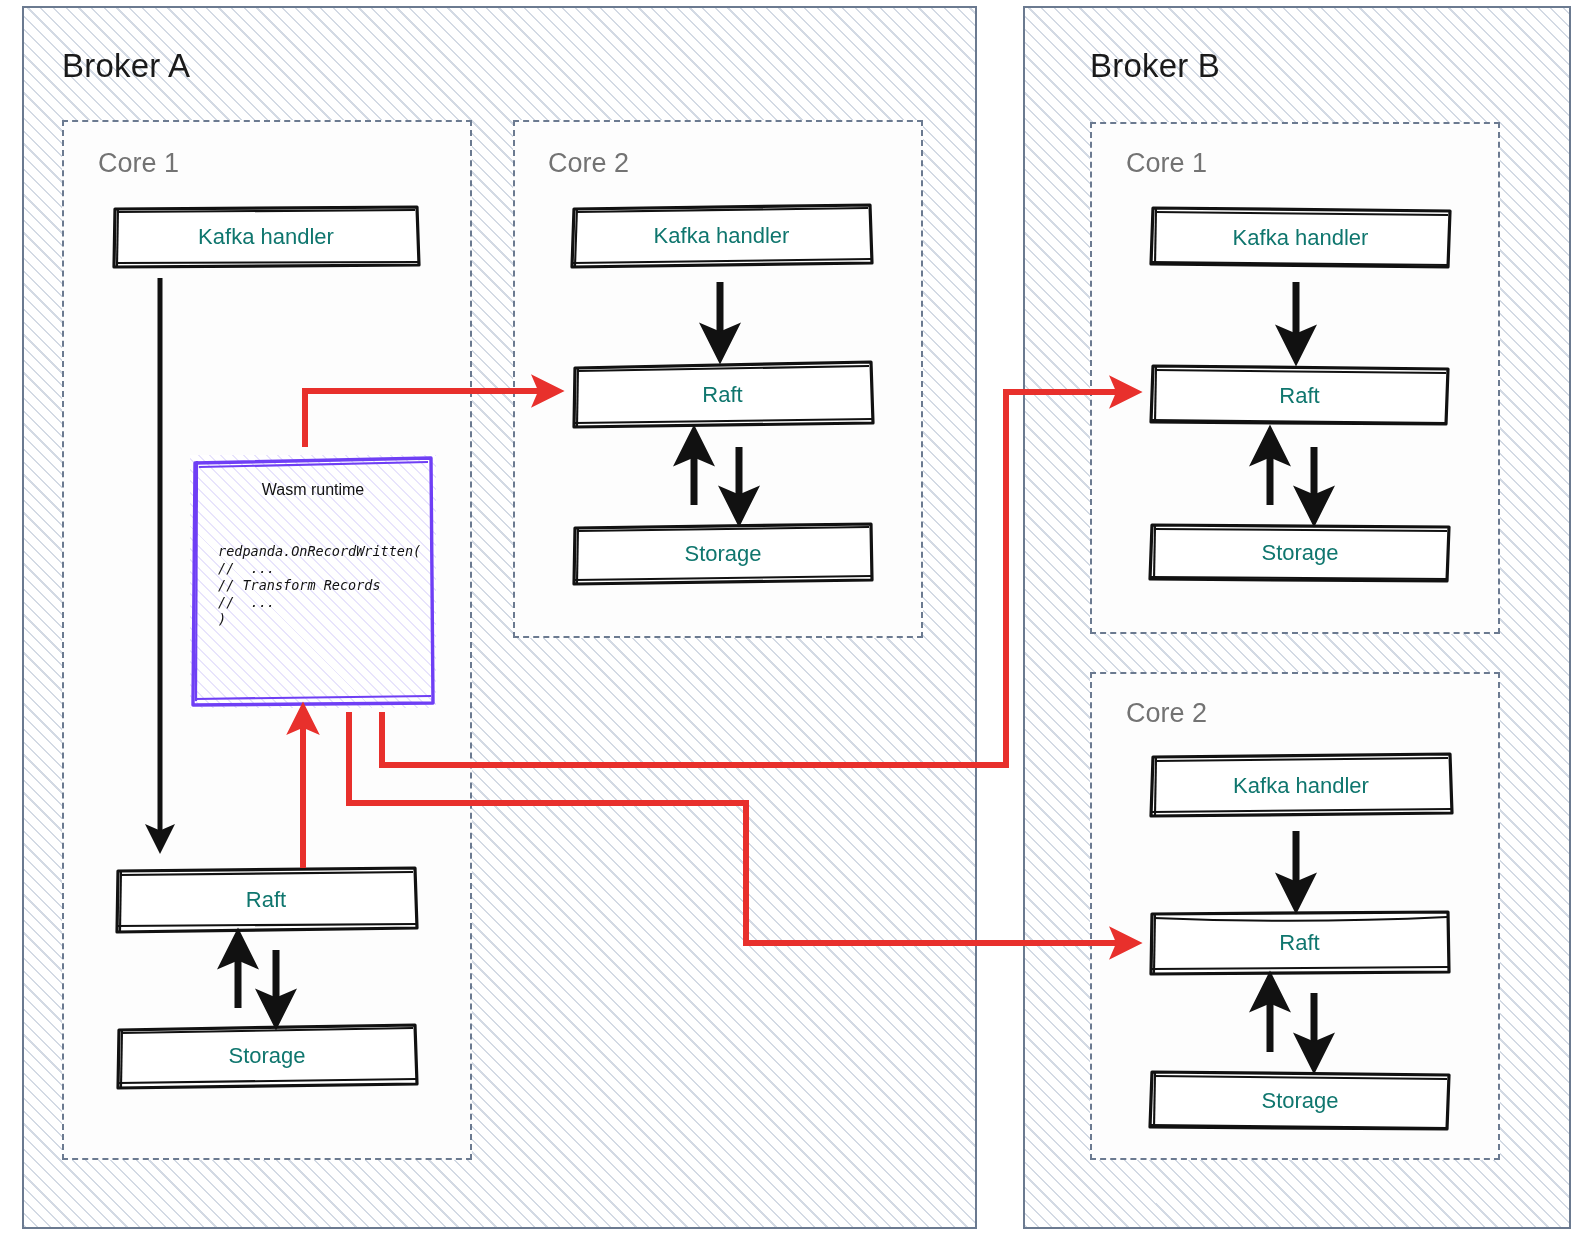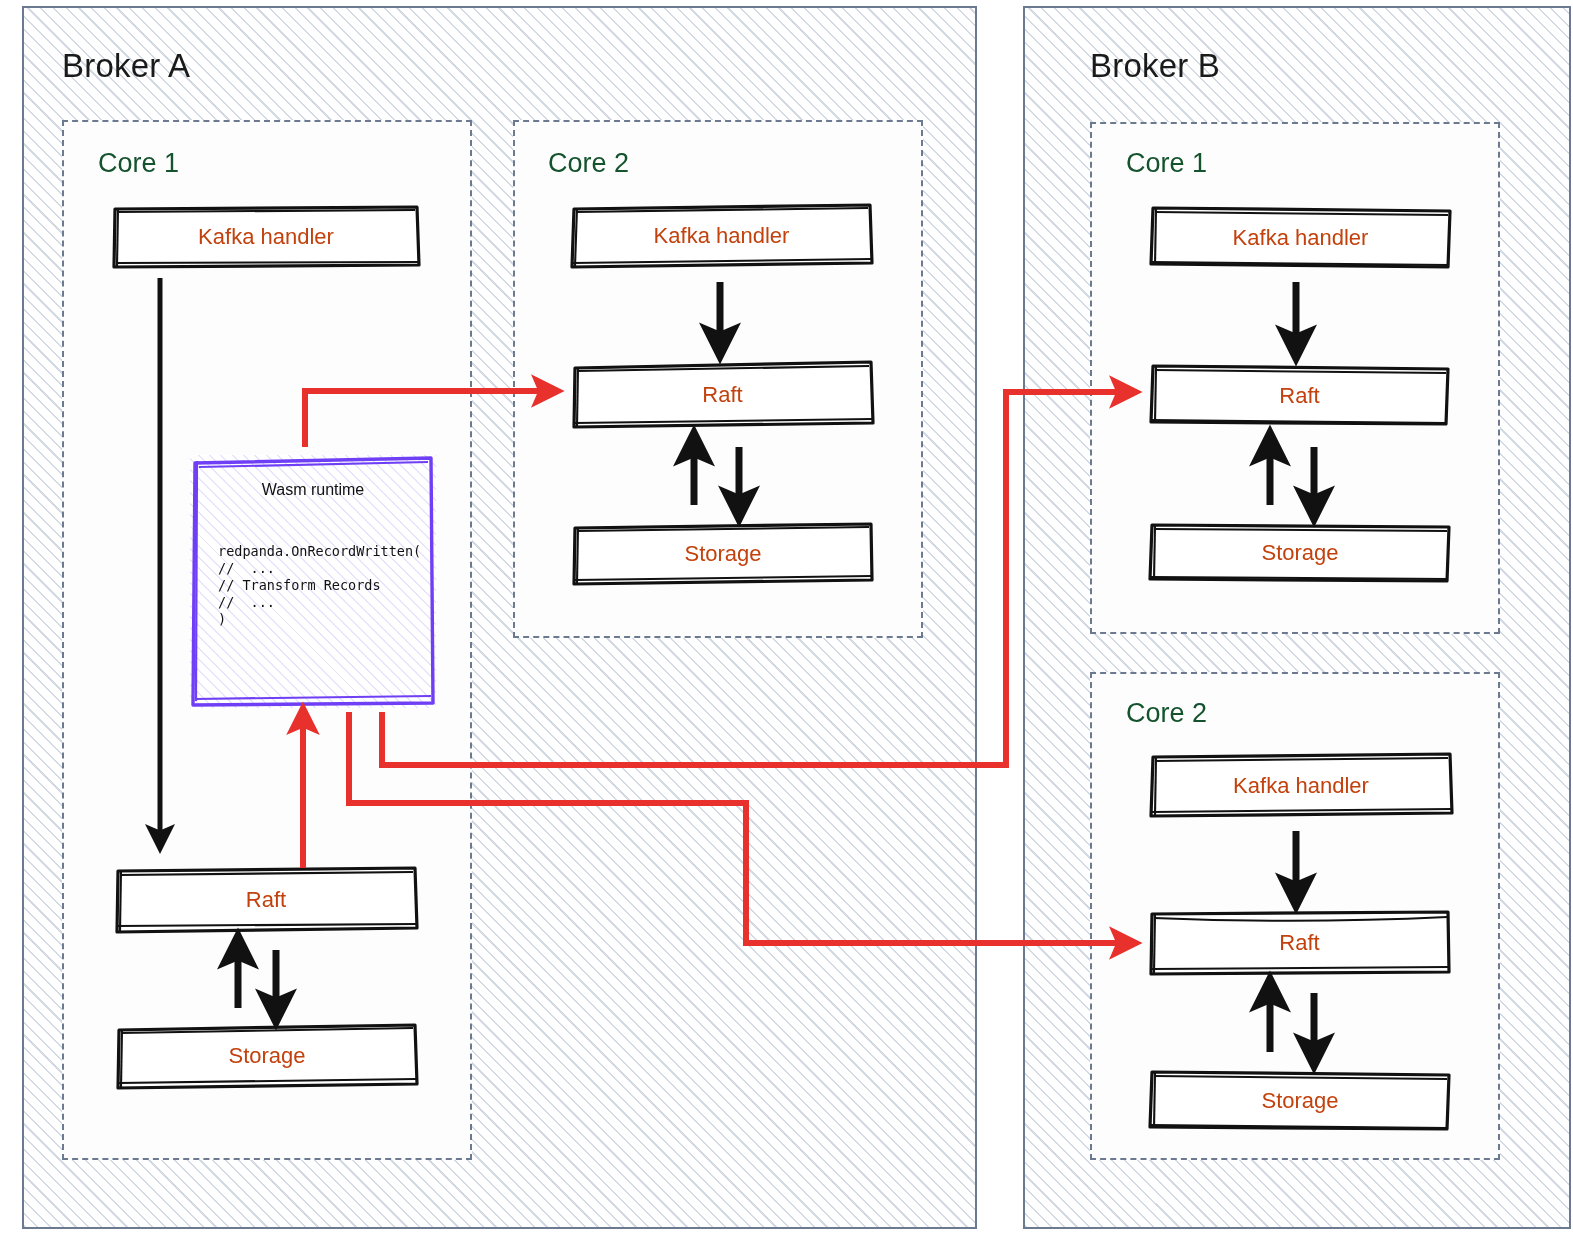--- a/index.html
+++ b/index.html
@@ -31,31 +31,31 @@
   
   .core{
     position:absolute;
     border:2.5px dashed #6b7a90;
     background:#fdfdfd;
     box-sizing:border-box;
   }
   .core-title{
     position:absolute;
     font-size:27px;
-    color:#14532d;
+    color:#737373;
     white-space:nowrap;
   }
 
   
   .sbox{position:absolute;}
   .sbox svg{position:absolute;left:0;top:0;overflow:visible;}
   .sbox .lbl{
     position:absolute;left:0;top:0;width:100%;height:100%;
     display:flex;align-items:center;justify-content:center;
-    font-size:22px;color:#c2410c;white-space:nowrap;
+    font-size:22px;color:#0f766e;white-space:nowrap;
   }
 
   
   .wasm{
     position:absolute;
     background-color:#ffffff;
     background-image:repeating-linear-gradient(
         45deg,
         rgba(140,120,240,0.20) 0px,
         rgba(140,120,240,0.20) 1.4px,
@@ -63,21 +63,21 @@
         rgba(255,255,255,0) 8px);
   }
   .wasm svg{position:absolute;left:0;top:0;overflow:visible;}
   .wasm-title{
     position:absolute;left:0;right:0;top:26px;
     text-align:center;font-size:16px;color:#111;
   }
   .wasm-code{
     position:absolute;left:28px;top:88px;
     font-family:"DejaVu Sans Mono","Liberation Mono",monospace;
-    font-size:13.5px;line-height:17px;color:#111;white-space:pre;
+    font-size:13.5px;line-height:17px;color:#111;white-space:pre;font-style:italic;
   }
 
   
   .alayer{position:absolute;left:0;top:0;width:1573px;height:1242px;
           pointer-events:none;overflow:visible;}
 </style>
 </head>
 <body>
 
 <div id="stage">

